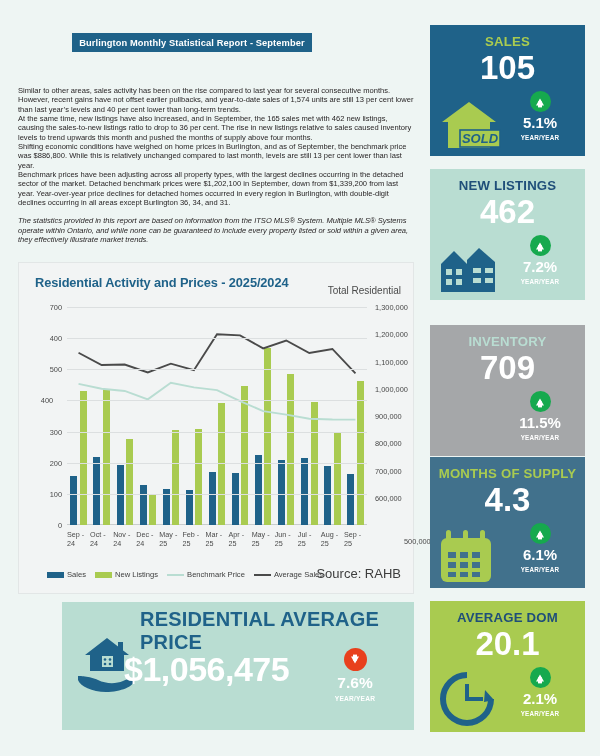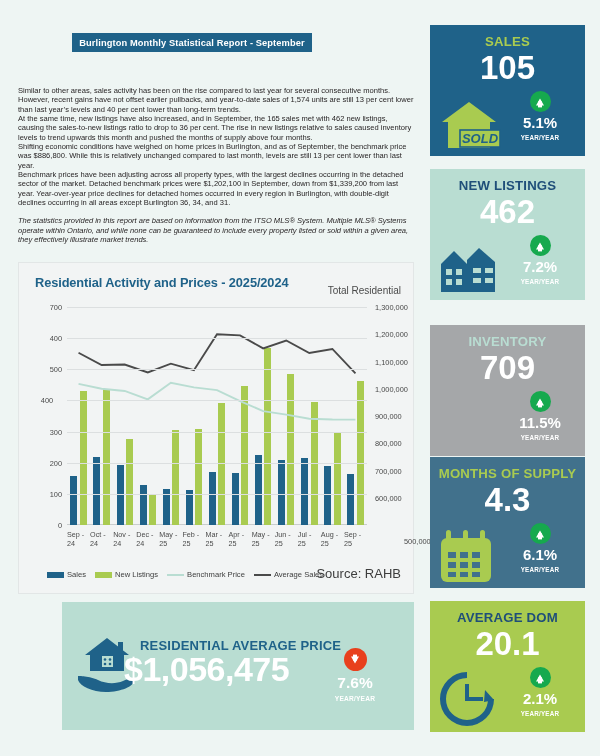--- a/index.html
+++ b/index.html
@@ -88,22 +88,22 @@
     position:absolute;right:12px;top:303px;
     font-size:13px;color:#3d3d3d;
   }
 
   
   .rap-card{
     position:absolute;left:62px;top:602px;width:352px;height:128px;
     background:#b9ddd2;
   }
   .rap-title{
-    position:absolute;left:78px;top:36px;
-    font-size:13px;font-weight:bold;color:#1f6289;letter-spacing:.2px;
+    position:absolute;left:78px;top:6px;
+    font-size:20px;font-weight:bold;color:#1f6289;letter-spacing:.2px;
   }
   .rap-value{
     position:absolute;left:62px;top:48px;
     font-size:34px;font-weight:bold;color:#ffffff;letter-spacing:-.5px;
   }
   .rap-pctwrap{position:absolute;right:28px;top:46px;width:62px;text-align:center;}
   .rap-arrow{
     width:23px;height:23px;border-radius:50%;background:#e8401d;
     margin:0 auto 3px auto;position:relative;
   }

